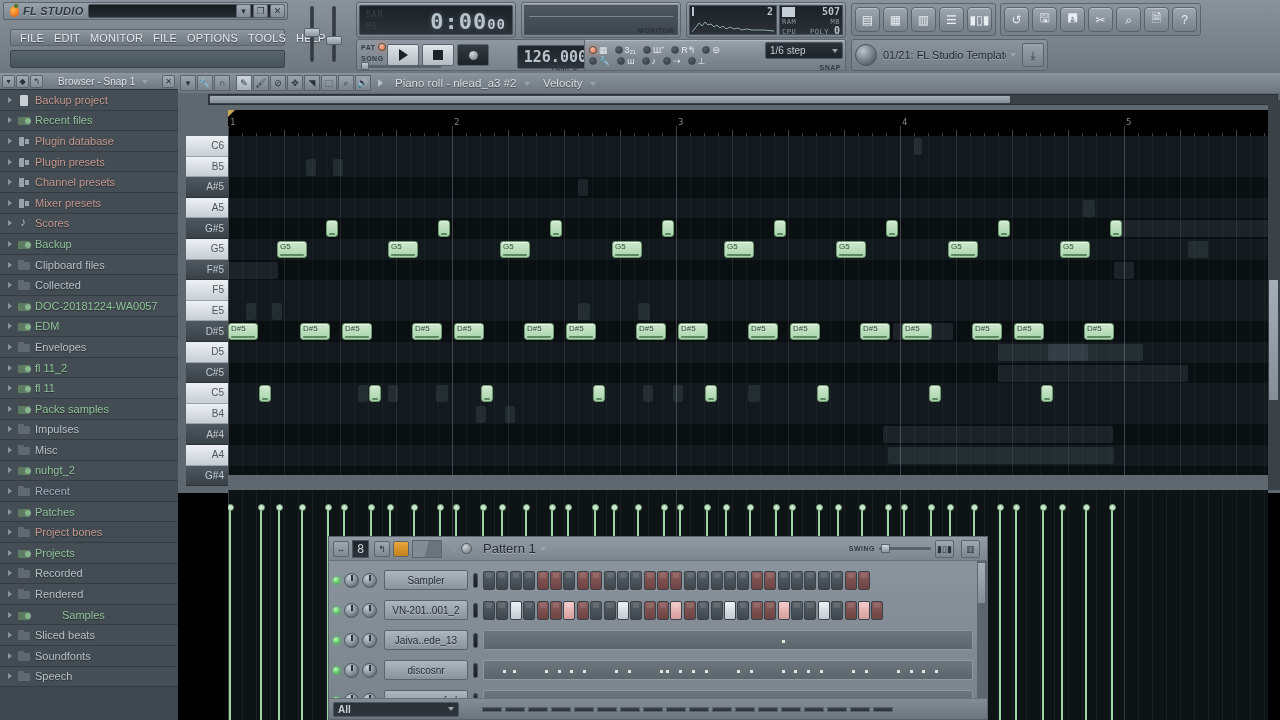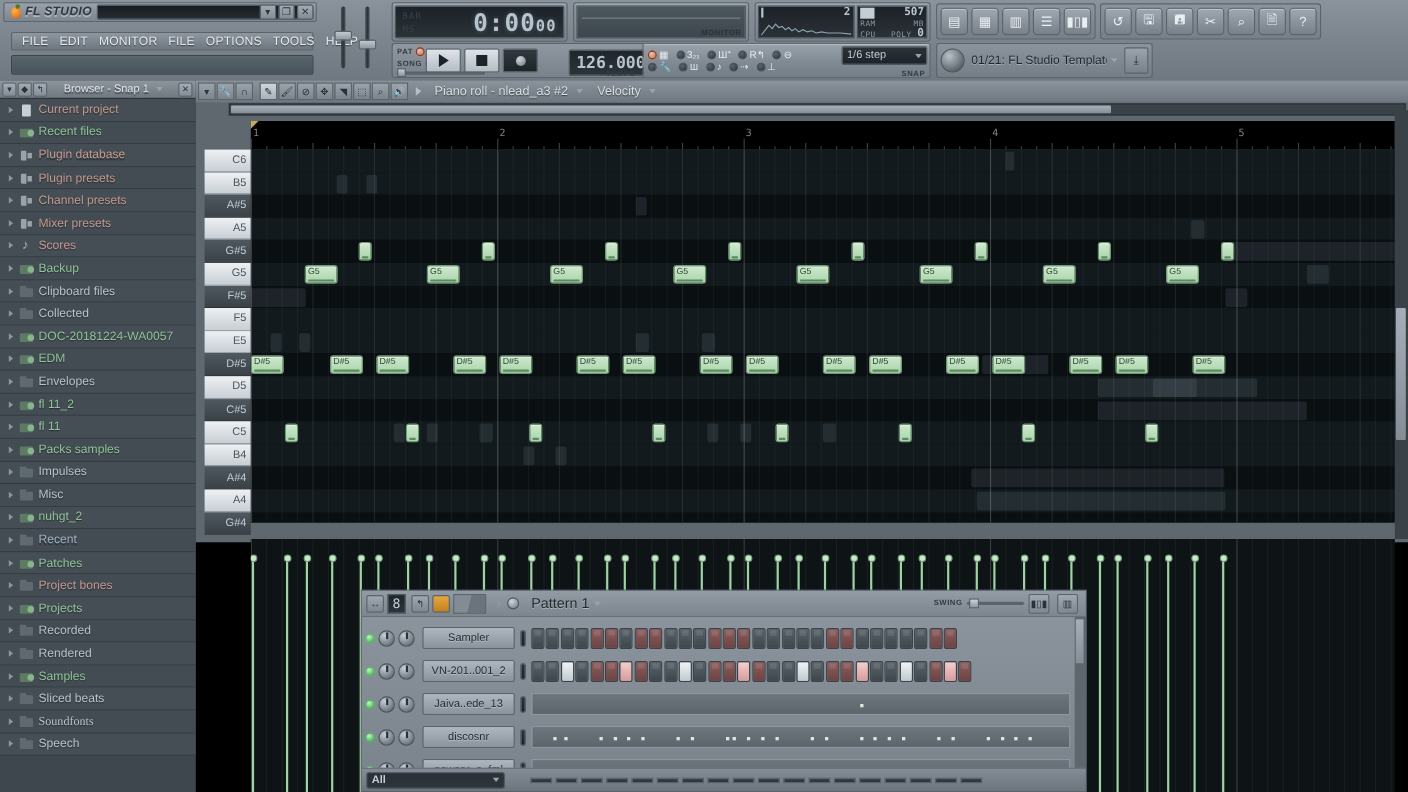--- a/index.html
+++ b/index.html
@@ -497,21 +497,21 @@
       <div id="br-title">
         <span>Browser - Snap 1</span>
         <span class="caret"></span>
       </div>
       <div class="brbtn">✕</div>
     </div>
     <div id="br-list">
         <div class="br-row">
           <div class="br-arrow"></div>
           <div class="br-ico doc"></div>
-          <div class="br-text" style="color: rgb(196, 153, 143);">Current project</div>
+          <div class="br-text" style="color: rgb(196, 153, 143);">Backup project</div>
         </div>
         <div class="br-row">
           <div class="br-arrow"></div>
           <div class="br-ico folder-g"></div>
           <div class="br-text" style="color: rgb(143, 196, 154);">Recent files</div>
         </div>
         <div class="br-row">
           <div class="br-arrow"></div>
           <div class="br-ico plug"></div>
           <div class="br-text" style="color: rgb(196, 153, 143);">Plugin database</div>
@@ -622,31 +622,31 @@
           <div class="br-text" style="color: rgb(185, 194, 201);">Recorded</div>
         </div>
         <div class="br-row">
           <div class="br-arrow"></div>
           <div class="br-ico folder"></div>
           <div class="br-text" style="color: rgb(185, 194, 201);">Rendered</div>
         </div>
         <div class="br-row">
           <div class="br-arrow"></div>
           <div class="br-ico folder-g"></div>
-          <div class="br-text" style="color: rgb(143, 196, 154);">Samples</div>
+          <div class="br-text" style="color: rgb(143, 196, 154); margin-left: 27px;">Samples</div>
         </div>
         <div class="br-row">
           <div class="br-arrow"></div>
           <div class="br-ico folder"></div>
           <div class="br-text" style="color: rgb(185, 194, 201);">Sliced beats</div>
         </div>
         <div class="br-row">
           <div class="br-arrow"></div>
           <div class="br-ico folder"></div>
-          <div class="br-text" style="color: rgb(185, 194, 201); font-family: Liberation Serif, serif;">Soundfonts</div>
+          <div class="br-text" style="color: rgb(185, 194, 201);">Soundfonts</div>
         </div>
         <div class="br-row">
           <div class="br-arrow"></div>
           <div class="br-ico folder"></div>
           <div class="br-text" style="color: rgb(185, 194, 201);">Speech</div>
         </div>
       </div>
   </div>
 
   <div id="pr">

